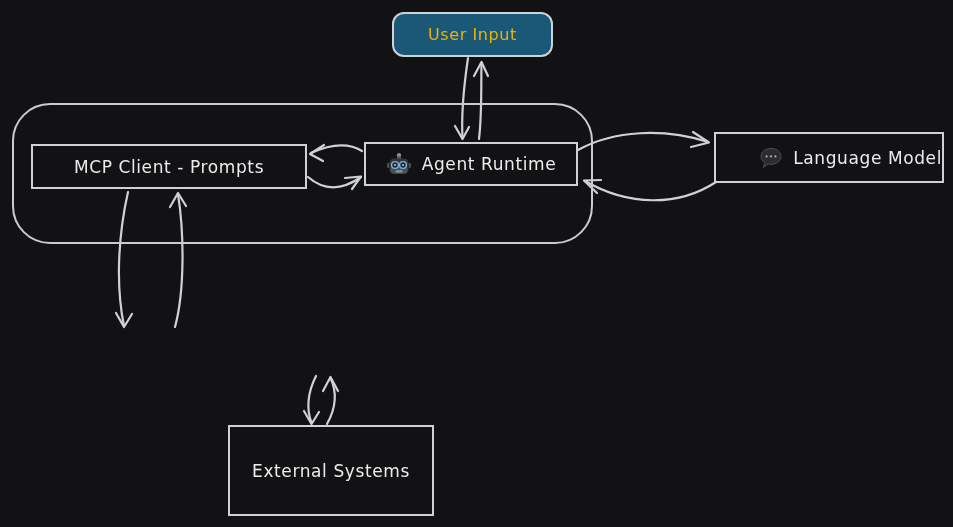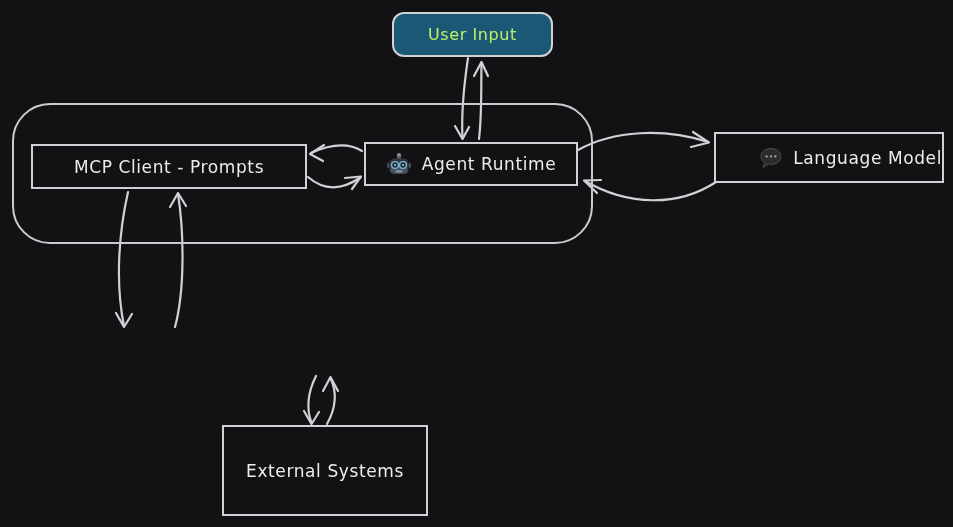--- a/index.html
+++ b/index.html
@@ -29,28 +29,28 @@
     position:absolute;
     border:2px solid #c9ccce;
     border-radius:38px;
     box-sizing:border-box;
     left:12px;top:103px;width:581px;height:141px;
   }
   .user-input{
     left:392px;top:12px;width:161px;height:45px;
     border-radius:12px;
     background:#1a5876;
-    color:#bef264;
+    color:#eab308;
     font-size:16px;
   }
   .mcp-client{left:31px;top:144px;width:276px;height:45px;}
   .agent-runtime{left:364px;top:142px;width:214px;height:44px;}
   .language-model{left:714px;top:132px;width:230px;height:51px;justify-content:flex-end;}
   .mcp-server{left:101px;top:331px;width:437px;height:43px;}
-  .external-systems{left:222px;top:425px;width:206px;height:91px;}
+  .external-systems{left:228px;top:425px;width:206px;height:91px;}
   .icon{display:inline-flex;align-items:center;justify-content:center;}
 </style>
 </head>
 <body>
 
 <div class="stage">
 
   <svg class="arrows" viewBox="0 0 953 527" xmlns="http://www.w3.org/2000/svg" stroke="#cfd2d4" stroke-width="2.2" fill="none" stroke-linecap="round" stroke-linejoin="round">
 
     <g>

